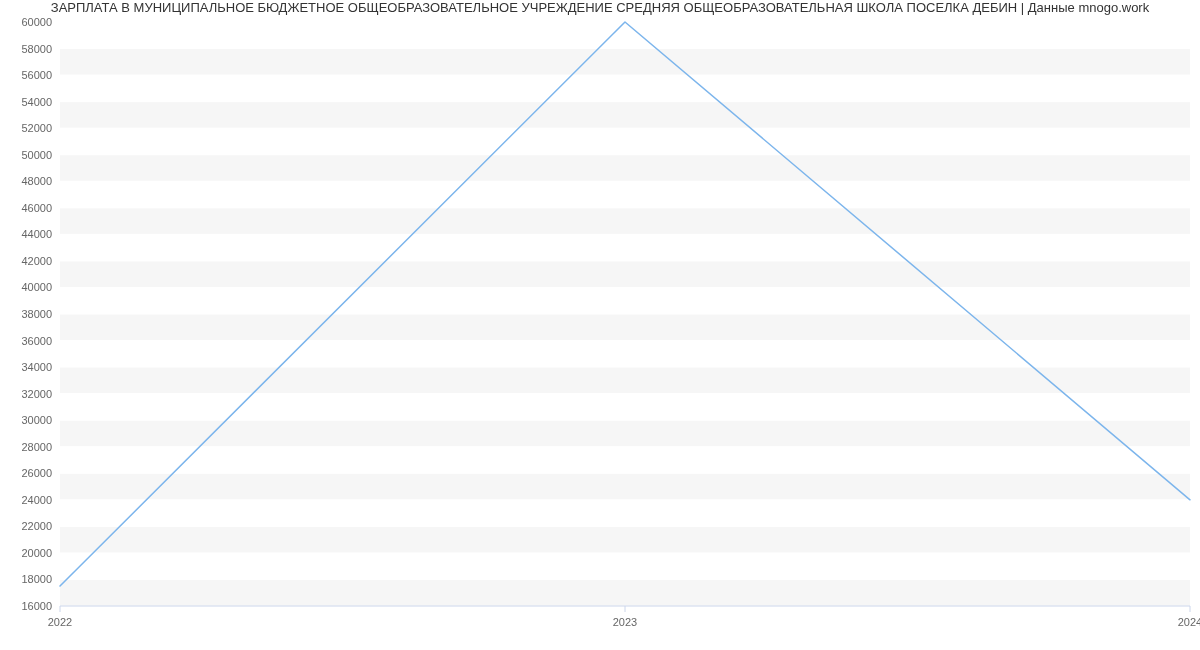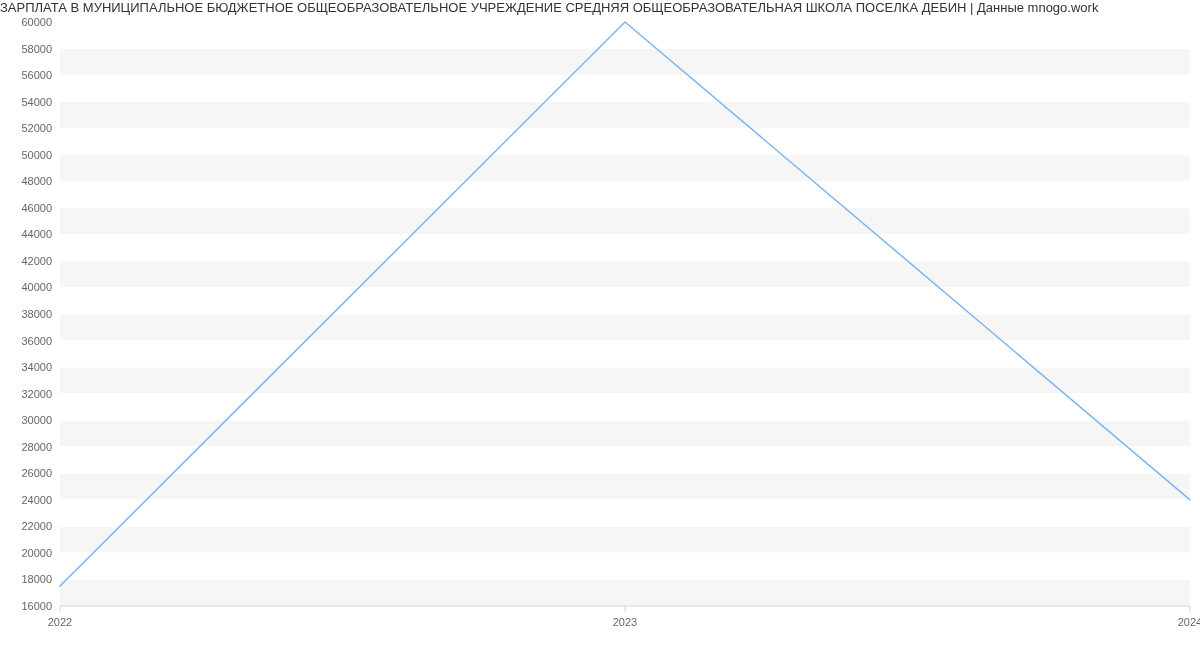--- a/index.html
+++ b/index.html
@@ -14,20 +14,21 @@
   .chart-wrap {
     width: 1200px;
     height: 650px;
     position: relative;
   }
   .title {
     position: absolute;
     top: 0;
     left: 0;
     width: 1200px;
+    text-align: center;
     font-size: 13px;
     color: #333;
     white-space: nowrap;
     overflow: hidden;
   }
   svg { display: block; }
   .grid-band { fill: #f6f6f6; }
   .grid-line { stroke: #fff; stroke-width: 1; }
   .axis-line { stroke: #ccd6eb; stroke-width: 1; }
   .series-line {

